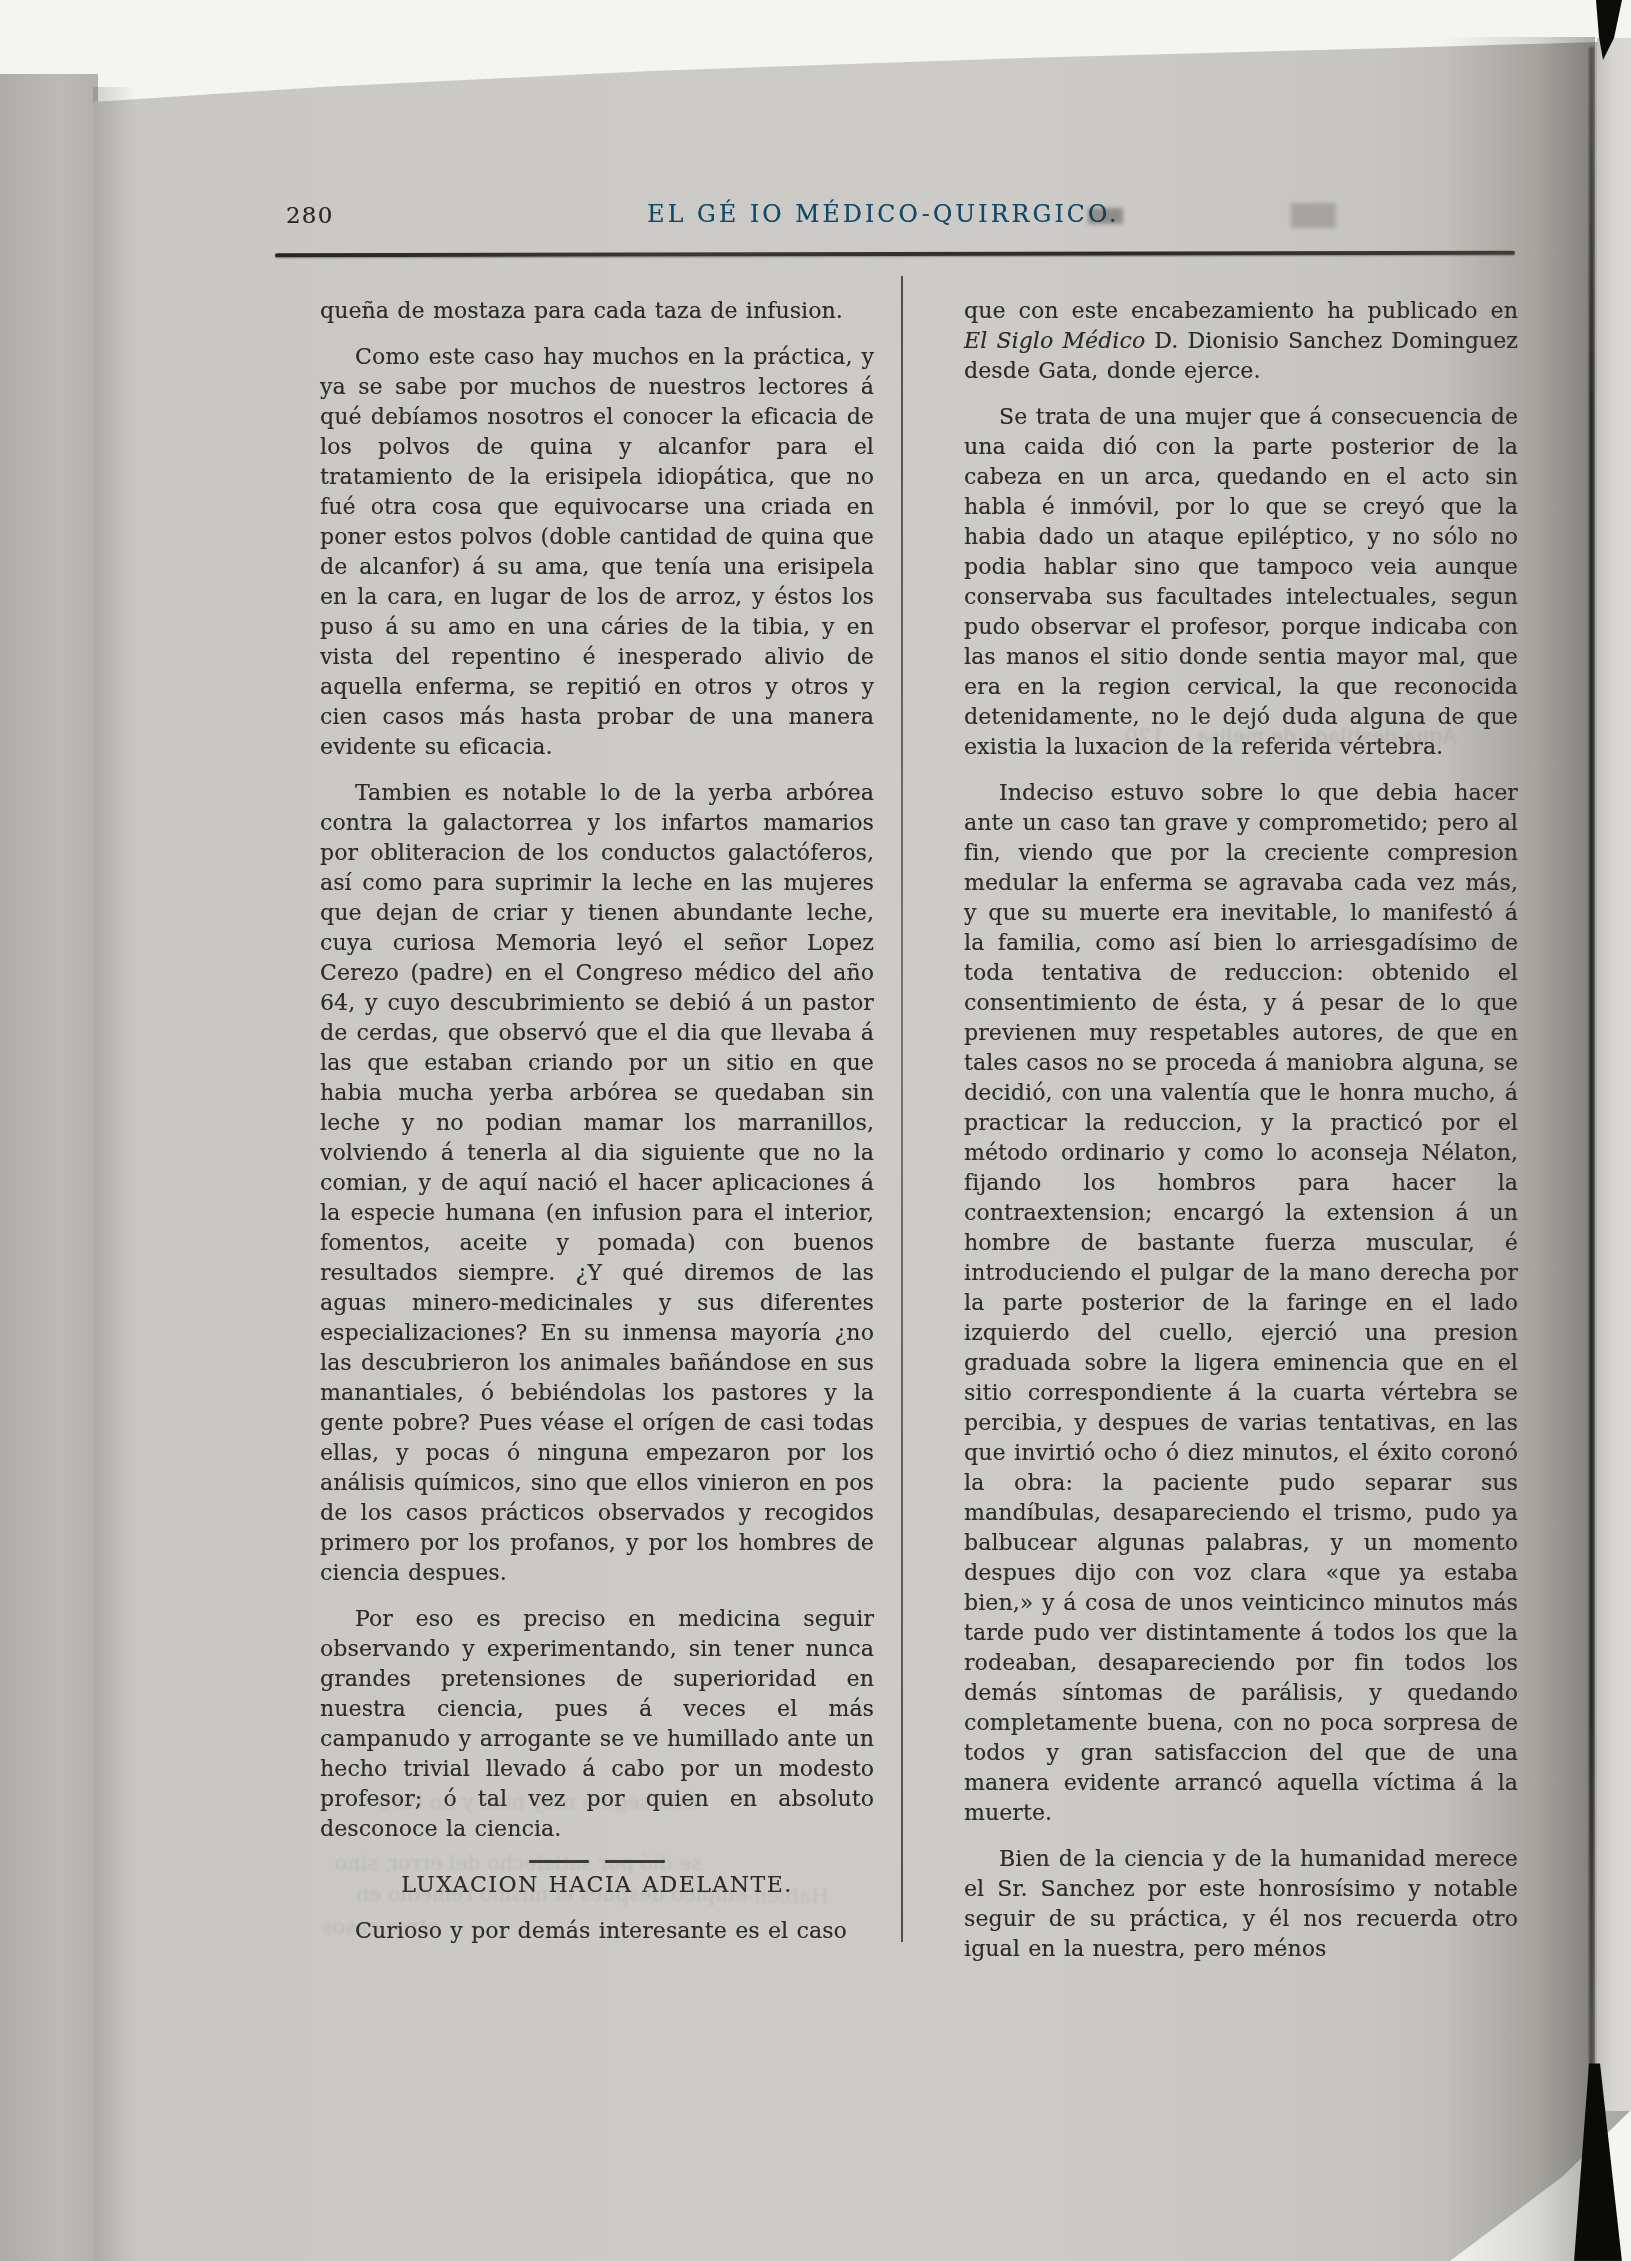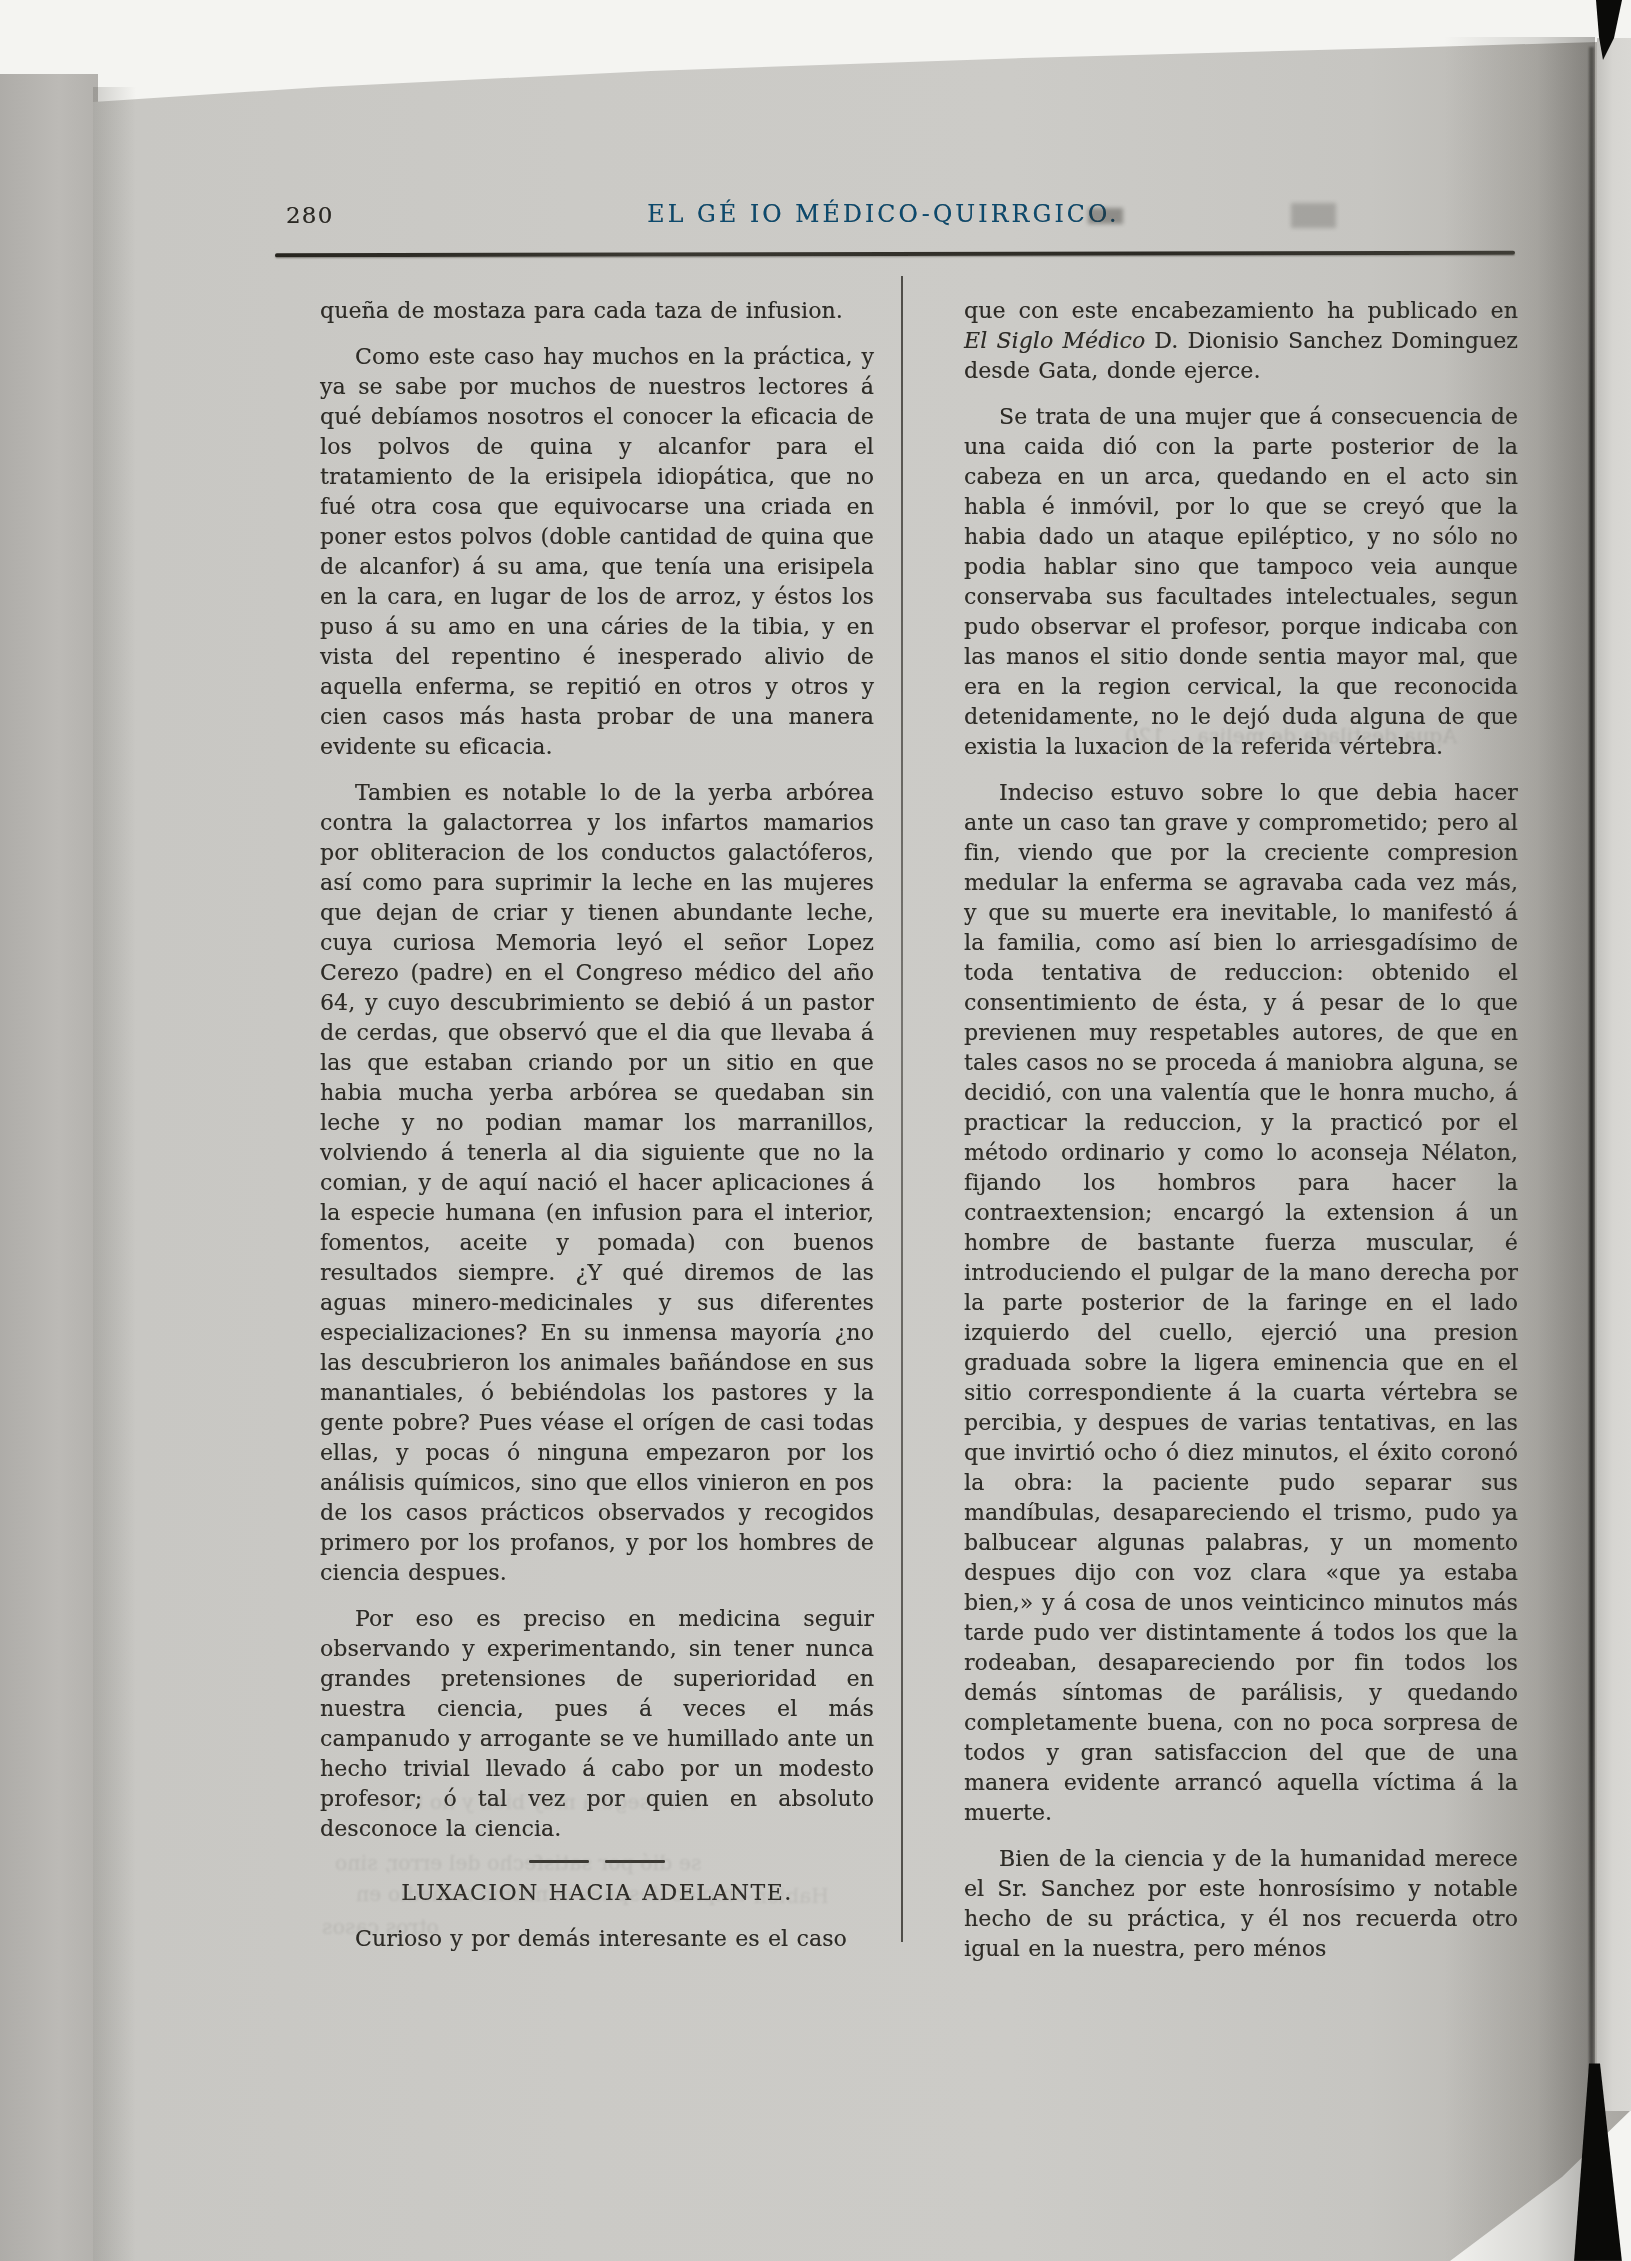--- a/index.html
+++ b/index.html
@@ -54,21 +54,21 @@
   .column.right{left:948px;}
   .para{margin:16px;text-indent:35px;}
   .para.noindent{text-indent:0;}
   .ital{font-style:italic;}
   .divider{position:absolute;left:901px;top:276px;width:1.9px;height:1666px;
     background:linear-gradient(to bottom,rgba(47,45,40,.8),rgba(47,45,40,.55) 45%,rgba(47,45,40,.8));
     filter:blur(0.2px);}
   
   .section-rule{margin:10px auto 5px auto;width:149px;display:flex;justify-content:center;gap:16px;}
   .section-rule span{display:block;width:60px;height:3.1px;background:#3a3832;border-radius:1.2px;}
-  .section-title{margin:16px;text-align:center;text-indent:0;font-size:22px;letter-spacing:1.5px;
+  .section-title{margin:8px;text-align:center;text-indent:0;font-size:22px;letter-spacing:1.5px;
     line-height:28.5px;font-weight:normal;}
   .section-subtitle{margin:0;text-align:center;text-indent:0;font-size:17.7px;line-height:23px;
     font-weight:bold;letter-spacing:0.2px;}
   
   .ghost{position:absolute;transform:scaleX(-1);color:#55534d;opacity:.13;filter:blur(1px);
     font-size:20.5px;white-space:nowrap;pointer-events:none;}
   .ghost.g0{left:335px;top:1851px;}
   .ghost.g1{left:356px;top:1882px;}
   .ghost.g2{left:378px;top:1790px;}
   .ghost.g3{left:1125px;top:724px;opacity:.16;}
@@ -105,21 +105,21 @@
       <span></span>
     </div>
   <p class="section-title">LUXACION HACIA ADELANTE.</p>
   <p class="para">Curioso y por demás interesante es el caso</p>
 </div>
 
 <div class="column right">
   <p class="para noindent"><span>que con este encabezamiento ha publicado en </span><span class="ital">El Siglo Médico</span><span> D. Dionisio Sanchez Dominguez desde Gata, donde ejerce.</span></p>
   <p class="para">Se trata de una mujer que á consecuencia de una caida dió con la parte posterior de la cabeza en un arca, quedando en el acto sin habla é inmóvil, por lo que se creyó que la habia dado un ataque epiléptico, y no sólo no podia hablar sino que tampoco veia aunque conservaba sus facultades intelectuales, segun pudo observar el profesor, porque indicaba con las manos el sitio donde sentia mayor mal, que era en la region cervical, la que reconocida detenidamente, no le dejó duda alguna de que existia la luxacion de la referida vértebra.</p>
   <p class="para">Indeciso estuvo sobre lo que debia hacer ante un caso tan grave y comprometido; pero al fin, viendo que por la creciente compresion medular la enferma se agravaba cada vez más, y que su muerte era inevitable, lo manifestó á la familia, como así bien lo arriesgadísimo de toda tentativa de reduccion: obtenido el consentimiento de ésta, y á pesar de lo que previenen muy respetables autores, de que en tales casos no se proceda á maniobra alguna, se decidió, con una valentía que le honra mucho, á practicar la reduccion, y la practicó por el método ordinario y como lo aconseja Nélaton, fijando los hombros para hacer la contraextension; encargó la extension á un hombre de bastante fuerza muscular, é introduciendo el pulgar de la mano derecha por la parte posterior de la faringe en el lado izquierdo del cuello, ejerció una presion graduada sobre la ligera eminencia que en el sitio correspondiente á la cuarta vértebra se percibia, y despues de varias tentativas, en las que invirtió ocho ó diez minutos, el éxito coronó la obra: la paciente pudo separar sus mandíbulas, desapareciendo el trismo, pudo ya balbucear algunas palabras, y un momento despues dijo con voz clara «que ya estaba bien,» y á cosa de unos veinticinco minutos más tarde pudo ver distintamente á todos los que la rodeaban, desapareciendo por fin todos los demás síntomas de parálisis, y quedando completamente buena, con no poca sorpresa de todos y gran satisfaccion del que de una manera evidente arrancó aquella víctima á la muerte.</p>
-  <p class="para">Bien de la ciencia y de la humanidad merece el Sr. Sanchez por este honrosísimo y notable hecho de su práctica, y él nos recuerda otro igual en la nuestra, pero ménos</p>
+  <p class="para">Bien de la ciencia y de la humanidad merece el Sr. Sanchez por este honrosísimo y notable seguir de su práctica, y él nos recuerda otro igual en la nuestra, pero ménos</p>
 </div>
 
 <div class="ghost g0">se dió por satisfecho del error, sino</div>
 <div class="ghost g1">empleo despues el mismo remedio en</div>
 <div class="ghost g2">ésta seguia muy bien y no tuvo</div>
 <div class="ghost g3">Agua destilada de melisa . . 120</div>
 <div class="ghost g4">otros casos</div>
 <div class="ghost g5">Habien-</div>
 
 

